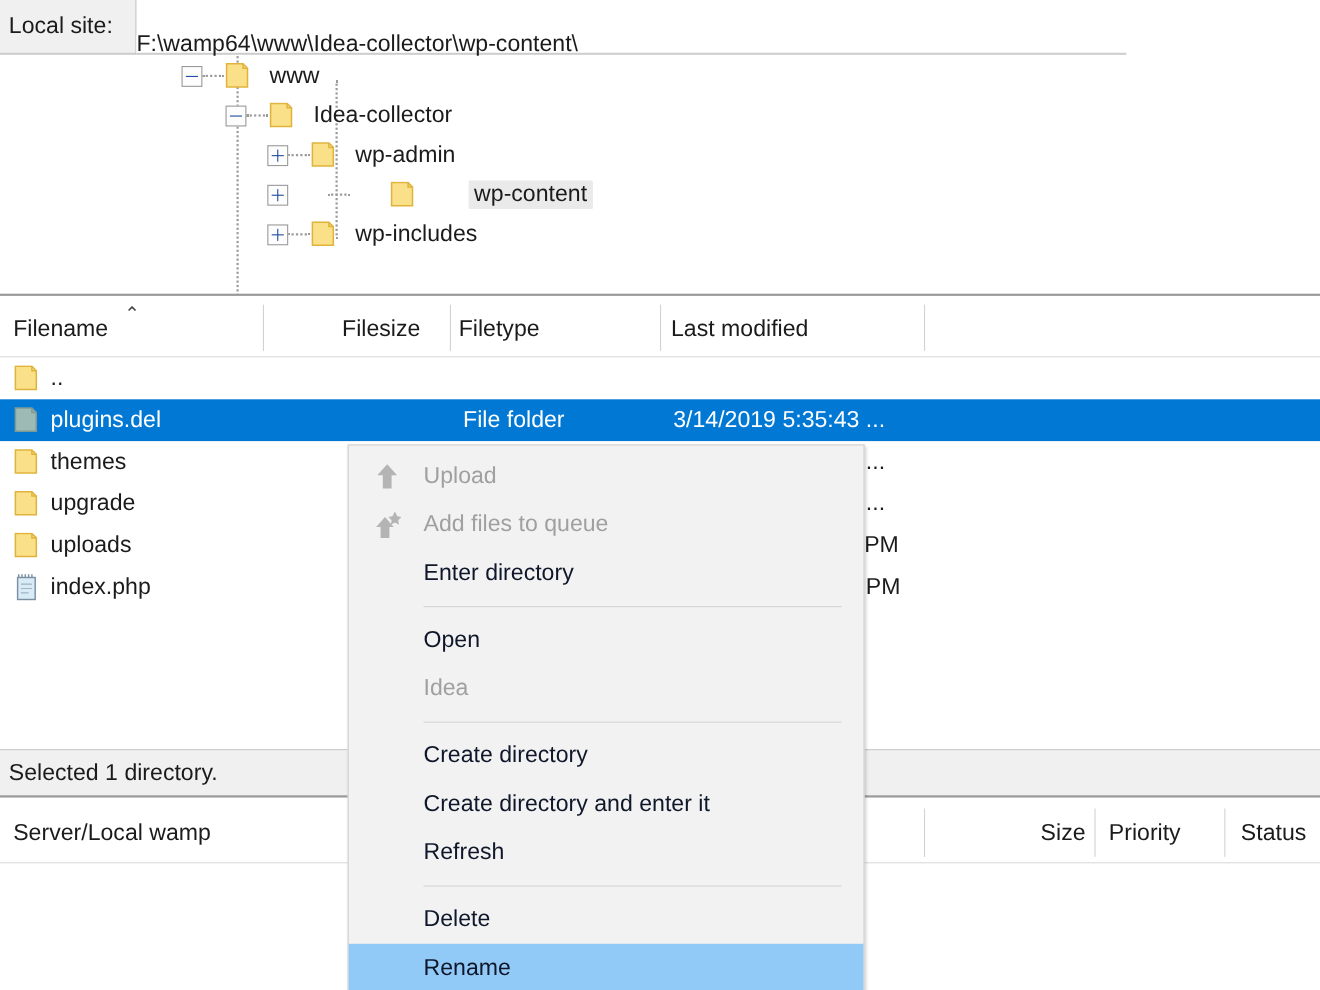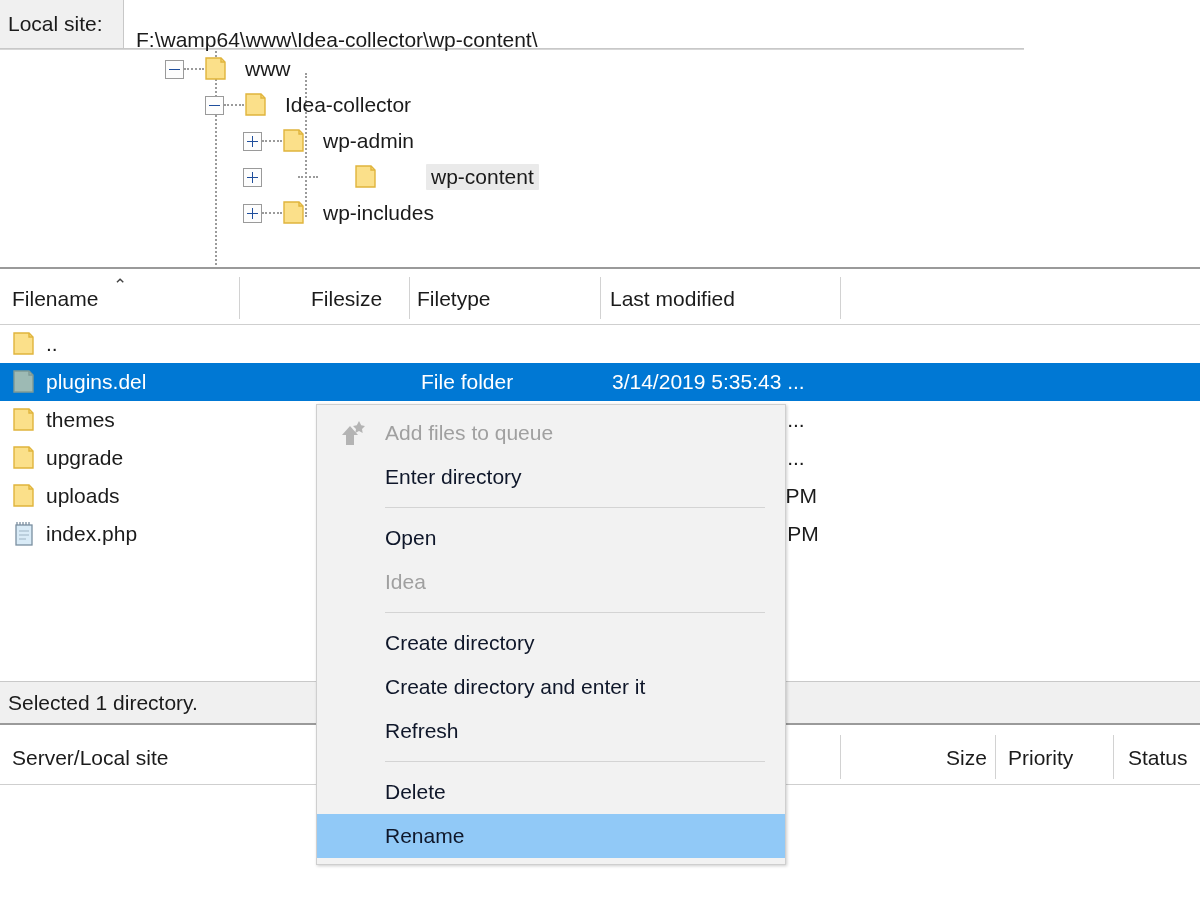--- a/index.html
+++ b/index.html
@@ -32,21 +32,21 @@
     padding-left: 8px;
     font-size: 21px;
     color: #1b1b1b;
     background: #f0f0f0;
     border: 1px solid #c8c8c8;
     border-left: none; border-top: none;
   }
   .pathbar-input {
     flex: 1;
     display: flex; align-items: center;
-    padding-left: 12px;
+    padding-left: 0;
     font-size: 21px;
     color: #1b1b1b;
     background: #ffffff;
     border: 1px solid #c8c8c8;
     border-left: none; border-top: none; border-right: none; margin-top: 32px;
   }
 
   
   .tree {
     position: absolute; left: 0; top: 51px;
@@ -398,30 +398,38 @@
 
   <div class="statusbar">
     <span>Selected 1 directory.</span>
   </div>
 
   <div class="queue-header">
     <div class="col-sep" style="left:840px; top:8px; height:44px;"></div>
     <div class="col-sep" style="left:995px; top:8px; height:44px;"></div>
     <div class="col-sep" style="left:1113px; top:8px; height:44px;"></div>
 
-    <div class="col-head" style="left:12px; top:19px;">Server/Local site</div>
+    <div class="col-head" style="left:12px; top:19px;">Server/Local wamp</div>
     <div class="col-head" style="left:946px; top:19px;">Size</div>
     <div class="col-head" style="left:1008px; top:19px;">Priority</div>
     <div class="col-head" style="left:1128px; top:19px;">Status</div>
   </div>
 
   <div class="queue-body"></div>
 
   <div class="ctxmenu">
 
+    <div class="mi disabled">
+      <span class="mi-icon">
+        <svg width="26" height="26" viewBox="0 0 26 26">
+          <path d="M13 2 L22 12 H17 V24 H9 V12 H4 Z" fill="#b4b4b4"></path>
+        </svg>
+      </span>
+      <span>Upload</span>
+    </div>
 
     <div class="mi disabled">
       <span class="mi-icon">
         <svg width="26" height="26" viewBox="0 0 26 26">
           <path d="M11 6 L19 15 H15 V25 H7 V15 H3 Z" fill="#b4b4b4"></path>
           <path d="M20 1 L22.2 5.3 L26 6 L23 9 L23.7 13 L20 11 L16.3 13 L17 9 L14 6 L17.8 5.3 Z" fill="#b4b4b4"></path>
         </svg>
       </span>
       <span>Add files to queue</span>
     </div>

